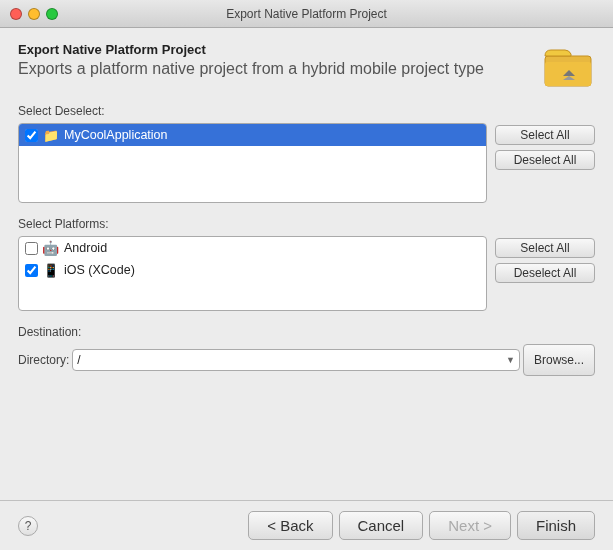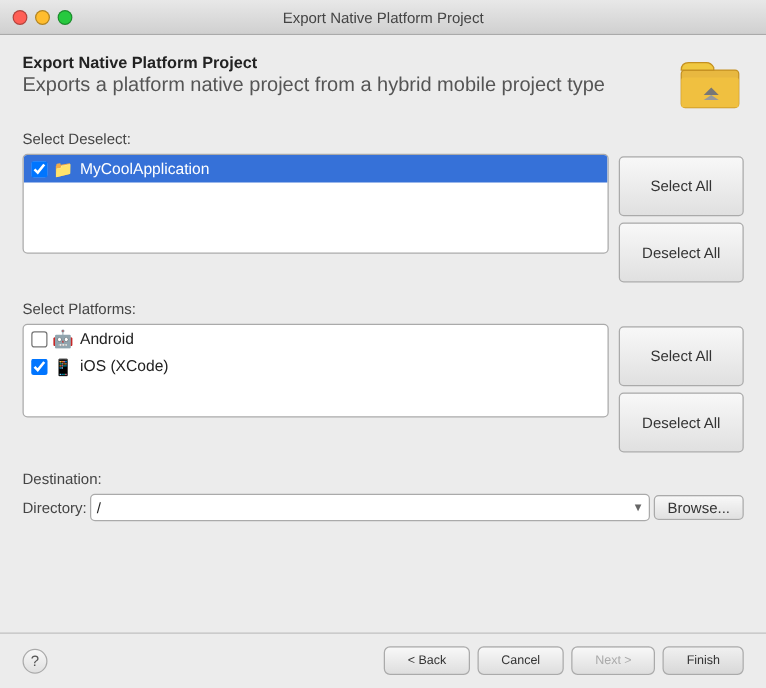--- a/index.html
+++ b/index.html
@@ -151,21 +151,21 @@
     }
 
     .btn-group {
       display: flex;
       flex-direction: column;
       gap: 5px;
       padding-top: 2px;
     }
 
     .mac-button {
-      padding: 16px 12px;
+      padding: 2px 12px;
       font-size: 12px;
       border: 1px solid #aaa;
       border-radius: 4px;
       background: linear-gradient(to bottom, #f8f8f8, #e0e0e0);
       cursor: pointer;
       color: #333;
       white-space: nowrap;
       min-width: 100px;
       text-align: center;
     }
@@ -215,21 +215,21 @@
     }
 
     .browse-btn {
       padding: 2px 10px;
       font-size: 12px;
       border: 1px solid #aaa;
       border-radius: 4px;
       background: linear-gradient(to bottom, #f8f8f8, #e0e0e0);
       cursor: pointer;
       color: #333;
-      height: 20px;
+      height: 32px;
       white-space: nowrap;
     }
 
     
     .spacer { flex: 1; }
 
     
     .separator {
       height: 1px;
       background: #c0c0c0;
@@ -255,21 +255,21 @@
       display: flex;
       align-items: center;
       justify-content: center;
       color: #555;
     }
 
     .btn-spacer { flex: 1; }
 
     .bottom-btn {
       padding: 5px 18px;
-      font-size: 10px;
+      font-size: 15px;
       border: 1px solid #aaa;
       border-radius: 5px;
       background: linear-gradient(to bottom, #f8f8f8, #dedede);
       cursor: pointer;
       color: #333;
     }
 
     .bottom-btn.disabled {
       color: #aaa;
       cursor: default;

